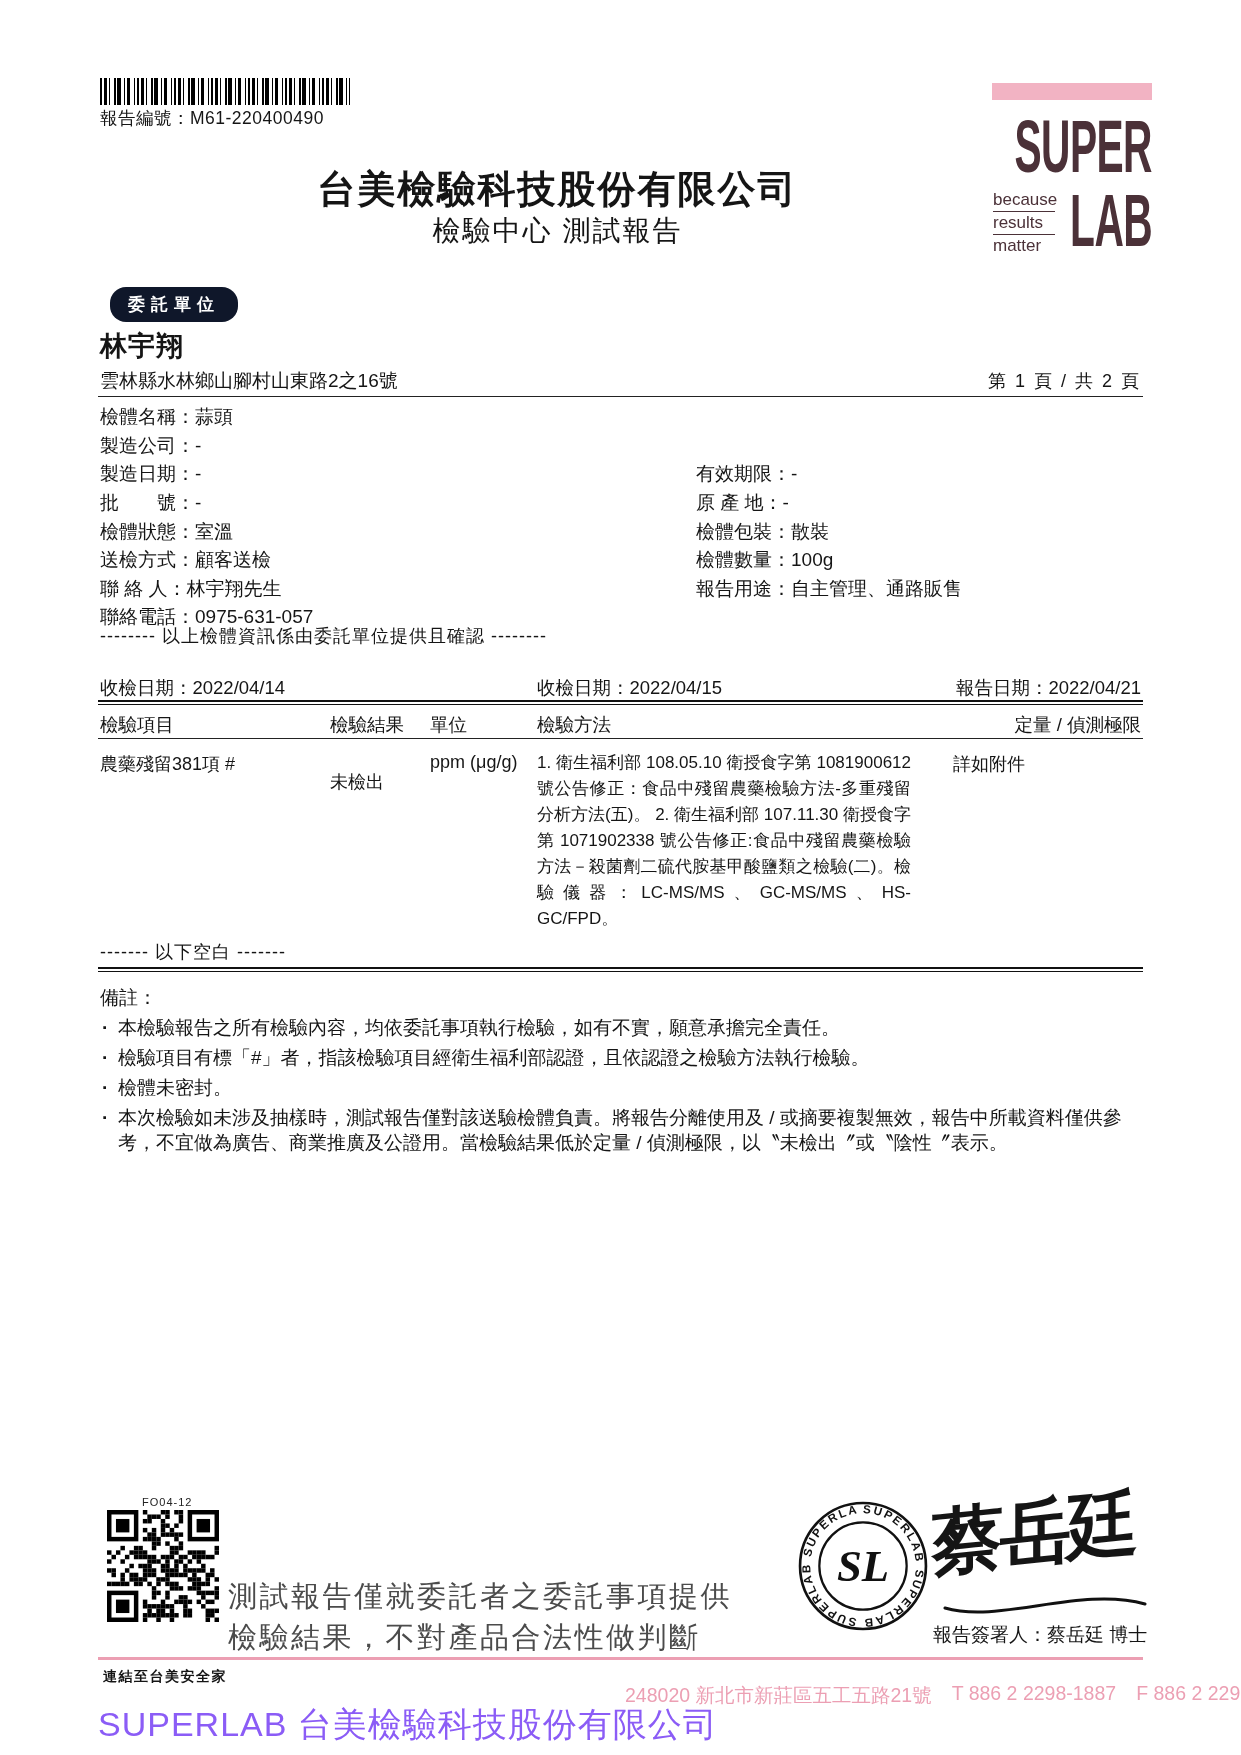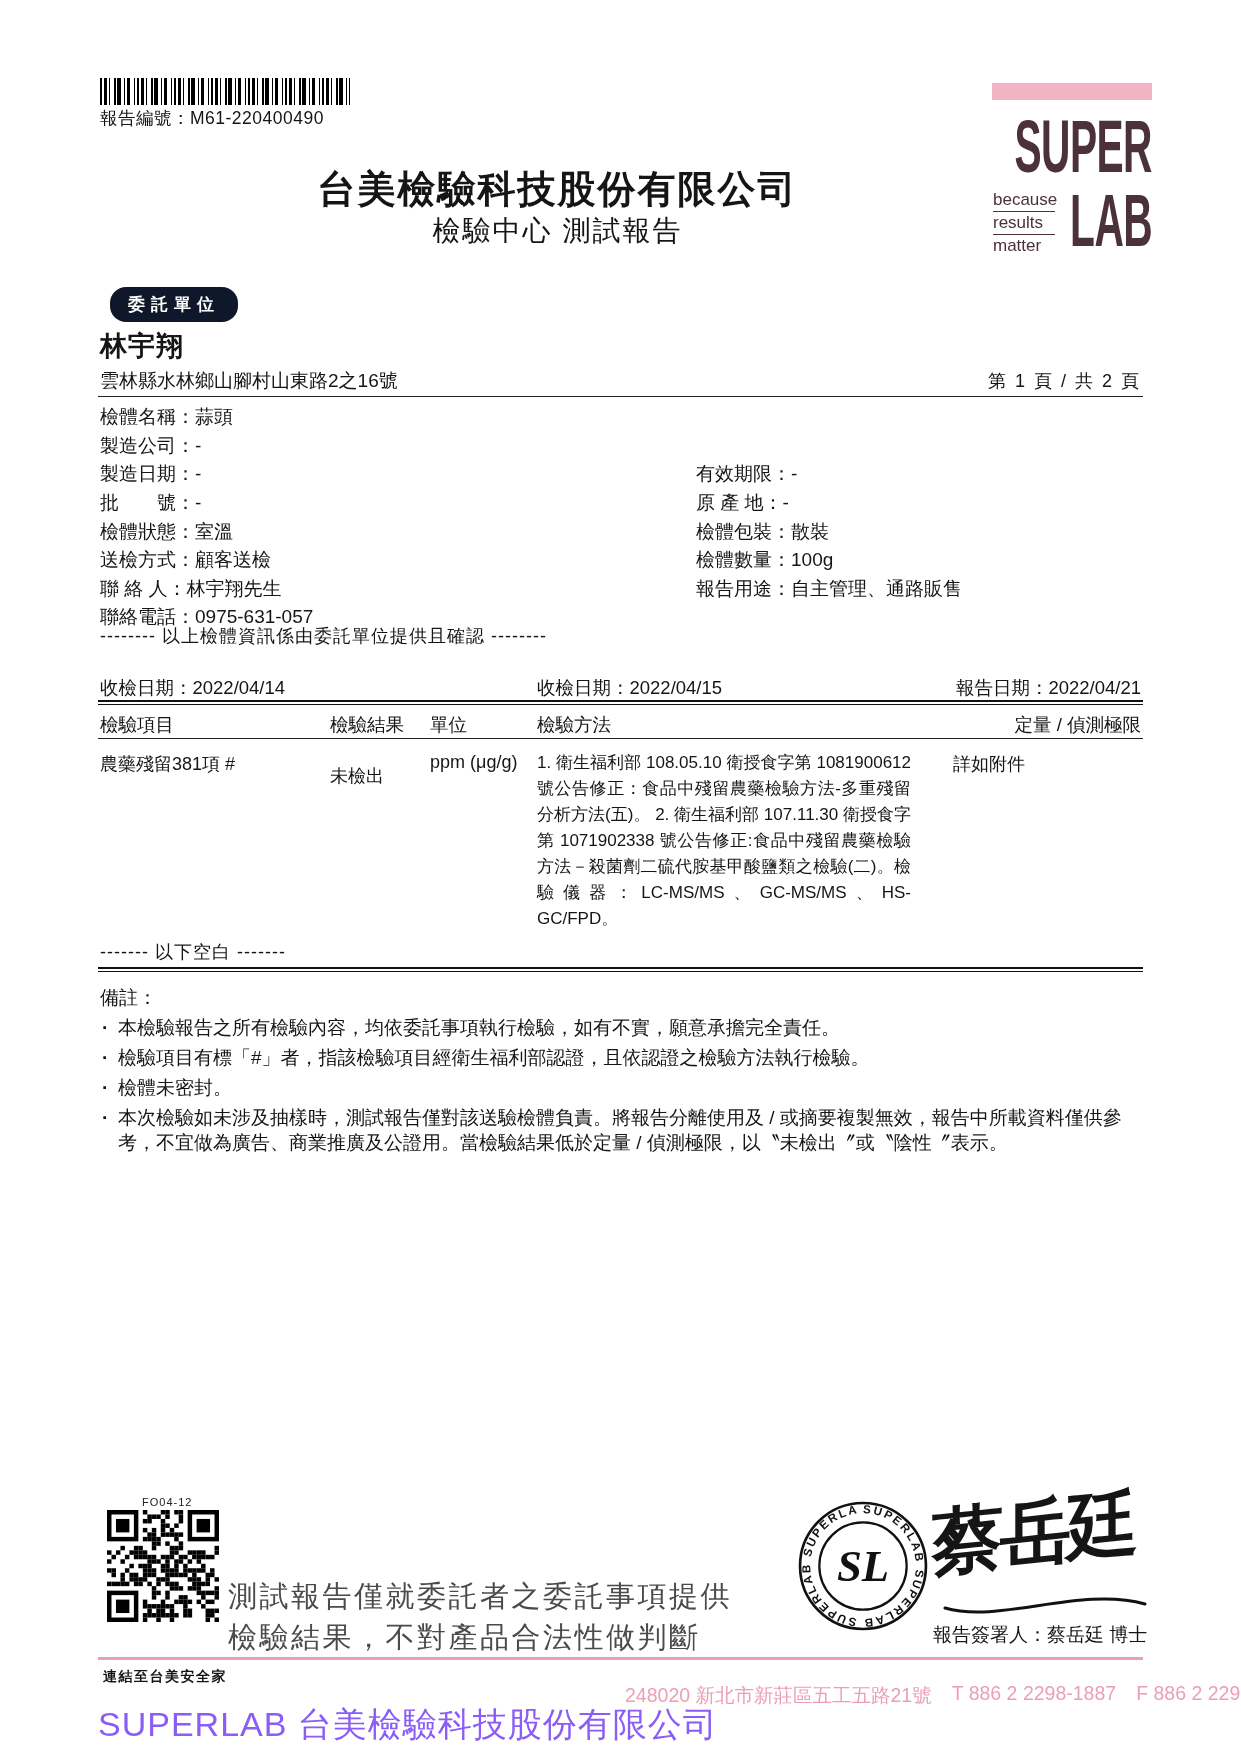--- a/index.html
+++ b/index.html
@@ -56,21 +56,21 @@
   .date-right{position:absolute;right:0;top:0;}
 
   
   .thead{left:100px;top:712px;width:1041px;position:absolute;font-size:18.5px;}
   .th-result{position:absolute;left:230px;top:0;}
   .th-unit{position:absolute;left:330px;top:0;}
   .th-method{position:absolute;left:437px;top:0;}
   .th-limit{position:absolute;right:0;top:0;}
   .trow{left:100px;top:750px;width:1041px;position:absolute;font-size:18px;}
   .td-item{position:absolute;left:0;top:2px;}
-  .td-result{position:absolute;left:230px;top:14px;}
+  .td-result{position:absolute;left:230px;top:20px;}
   .td-unit{position:absolute;left:330px;top:2px;}
   .td-method{position:absolute;left:437px;top:0;width:374px;font-size:17px;line-height:26px;text-align:justify;}
   .td-limit{position:absolute;left:853px;top:2px;}
   .end-line{left:100px;top:940px;font-size:18px;letter-spacing:1px;}
 
   
   .notes{left:100px;top:985px;width:1043px;font-size:19px;line-height:25px;}
   .notes-title{margin-bottom:5px;}
   .note-item{position:relative;padding-left:18px;margin-bottom:5px;}
   .note-item::before{content:"\00B7";position:absolute;left:2px;top:0;font-weight:bold;}

